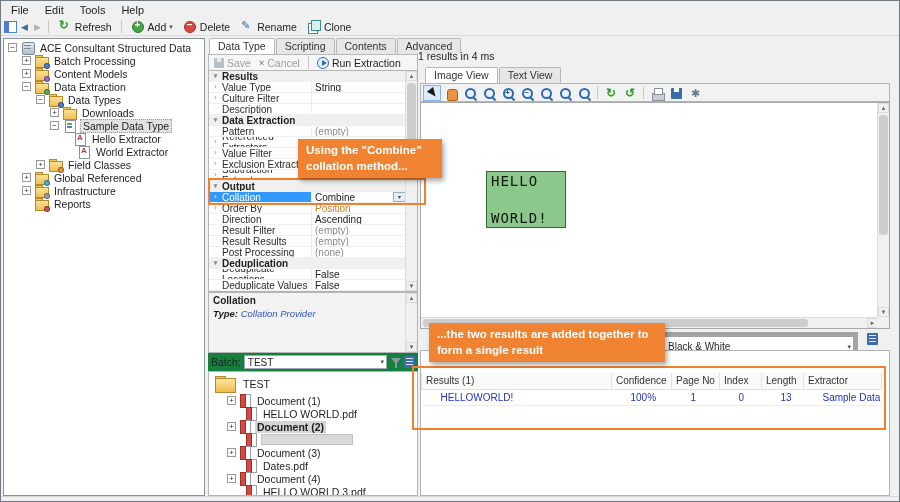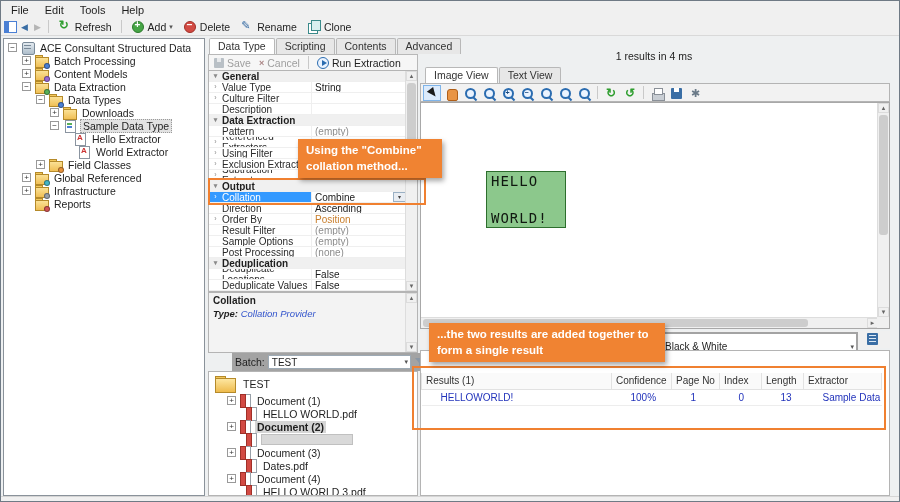--- a/index.html
+++ b/index.html
@@ -78,42 +78,42 @@
   .sb-btn{position:absolute;left:0;width:100%;height:10px;background:#f0f0f0;border:1px solid #dcdcdc;color:#666;font-size:6px;line-height:8px;text-align:center;}
   .sb-thumb{position:absolute;left:1px;width:9px;background:#cdcdcd;border-radius:3px;}
   
   .helppanel{position:absolute;left:207px;top:291px;width:210px;height:61px;background:#f3f3f3;border:1px solid #b4b4b4;padding:2px 14px 2px 4px;font-size:9.5px;overflow:hidden;line-height:1.2;}
   .help-title{font-weight:bold;font-size:10px;}
   .help-type{font-style:italic;margin-top:1px;}
   .help-type b{font-style:italic;}
   .help-link{color:#3355cc;}
   .help-scroll{position:absolute;right:0;top:0;width:12px;height:100%;background:#f0f0f0;border-left:1px solid #ddd;}
   
-  .batchbar{position:absolute;left:207px;top:352px;width:210px;height:18px;background:#a3a3a3;display:flex;align-items:center;gap:3px;padding:0 3px;font-size:10.5px;margin-left:24px;}
+  .batchbar{position:absolute;left:207px;top:352px;width:210px;height:18px;background:#15803d;display:flex;align-items:center;gap:3px;padding:0 3px;font-size:10.5px;}
   .batch-combo{flex:1;height:14px;background:#fff;border:1px solid #9daab5;display:flex;align-items:center;padding-left:3px;font-size:10px;justify-content:space-between;}
   .combo-arrow{font-size:7px;color:#555;padding-right:2px;}
   .funnel-ic{width:11px;height:11px;position:relative;flex:none;}
   .funnel-ic::before{content:"";position:absolute;left:1px;top:1px;border-left:5px solid transparent;border-right:5px solid transparent;border-top:6px solid #8a97a5;}
   .funnel-ic::after{content:"";position:absolute;left:5px;top:6px;width:2px;height:5px;background:#8a97a5;}
   .book-ic{width:11px;height:12px;background:#3a6ea5;border-radius:1px;position:relative;flex:none;}
   .book-ic::after{content:"";position:absolute;left:2px;top:2px;width:7px;height:1px;background:#dce8f4;box-shadow:0 3px 0 #dce8f4,0 6px 0 #dce8f4;}
   .batchtree{position:absolute;left:207px;top:370px;width:210px;height:125px;background:#fff;border:1px solid #b4b4b4;padding-top:2px;overflow:hidden;}
   .folder-row{height:20px;padding-left:6px;}
   .doc-row{padding-left:18px;}
   .file-row{padding-left:36px;}
   .bigfolder{position:relative;width:22px;height:18px;flex:none;margin-right:4px;}
   .bigfolder::before{content:"";position:absolute;left:0;top:1px;width:9px;height:4px;background:#f3c85a;border:1px solid #b58a2a;}
   .bigfolder::after{content:"";position:absolute;left:0;top:3px;width:19px;height:13px;background:linear-gradient(#fde6a0,#eebb4d);border:1px solid #b58a2a;}
   .dic{position:relative;width:13px;height:13px;flex:none;margin-right:3px;}
   .dic::before{content:"";position:absolute;left:1px;top:0;width:9px;height:12px;background:#fff;border:1px solid #98a0a8;}
   .dic::after{content:"";position:absolute;left:1px;top:0;width:4px;height:12px;background:#d24a43;border:1px solid #a03028;}
   .ghost{width:92px;height:11px;background:#d9d9d9;border:1px solid #c0c0c0;display:inline-block;}
   .tlabel.sel2{background:#d5d5d5;font-weight:bold;}
   
-  .results-summary{position:absolute;left:417px;top:49px;width:472px;text-align:center;font-size:10.5px;color:#222;}
+  .results-summary{position:absolute;left:417px;top:49px;width:472px;text-align:left;font-size:10.5px;color:#222;}
   .viewer-toolbar{position:absolute;left:419px;top:82px;width:470px;height:19px;background:#f2f2f2;border:1px solid #b4b4b4;display:flex;align-items:center;gap:1px;padding:0 2px;}
   .vi{width:18px;height:16px;position:relative;display:inline-block;border:1px solid transparent;flex:none;}
   .vi.sel{background:#dcebfc;border-color:#7eb4ea;}
   .vi-pointer::before{content:"";position:absolute;left:6px;top:2px;width:0;height:0;border:4px solid transparent;border-top:9px solid #1a1a1a;transform:rotate(-38deg);}
   .vi-hand::before{content:"";position:absolute;left:4px;top:3px;width:9px;height:10px;background:#e89444;border:1px solid #b05f18;border-radius:3px 3px 2px 2px;}
   .mag{position:absolute;left:2px;top:1px;width:13px;height:13px;}
   .mag::before{content:"";position:absolute;left:1px;top:1px;width:7px;height:7px;border:2px solid #2b6cb0;border-radius:50%;background:#eaf3ff;}
   .mag::after{content:"";position:absolute;left:9px;top:9px;width:5px;height:2px;background:#2b6cb0;transform:rotate(45deg);transform-origin:left center;}
   .mag .sym{position:absolute;left:2px;top:2px;width:7px;text-align:center;font-size:7px;font-weight:bold;color:#174a80;line-height:7px;}
   .vi-refresh::before{content:"↻";position:absolute;left:3px;top:0;color:#2f9e2f;font-weight:bold;font-size:12px;}
@@ -122,21 +122,21 @@
   .vi-print::after{content:"";position:absolute;left:5px;top:2px;width:7px;height:5px;background:#fff;border:1px solid #8a9098;}
   .vi-save::before{content:"";position:absolute;left:3px;top:2px;width:11px;height:11px;background:#3a6ea5;border-radius:1px;}
   .vi-save::after{content:"";position:absolute;left:6px;top:2px;width:5px;height:4px;background:#fff;}
   .vi-settings::before{content:"✱";position:absolute;left:4px;top:1px;color:#6a7a88;font-size:11px;}
   .image-frame{position:absolute;left:419px;top:101px;width:470px;height:227px;background:#fff;border:1px solid #a8a8a8;}
   .green-box{position:absolute;left:65px;top:68px;width:80px;height:57px;background:#8cc88c;border:1px solid #2d6e2d;padding:1px 4px;display:flex;flex-direction:column;justify-content:space-between;font-family:"DejaVu Sans Mono",monospace;font-size:14px;color:#101810;letter-spacing:1px;}
   .vscroll{position:absolute;right:0;top:0;width:12px;height:214px;background:#f0f0f0;border-left:1px solid #ddd;}
   .hscroll{position:absolute;left:0;bottom:0;width:457px;height:11px;background:#f0f0f0;border-top:1px solid #ddd;}
   .corner{position:absolute;right:0;bottom:0;width:12px;height:11px;background:#f0f0f0;}
   .display-row{position:absolute;left:419px;top:330px;width:470px;height:17px;background:#f0f0f0;display:flex;align-items:center;}
-  .display-combo{position:absolute;left:238px;top:1px;width:200px;height:29px;background:#fff;border:2px solid #a3a3a3;display:flex;align-items:center;justify-content:space-between;padding-left:5px;font-size:10px;}
+  .display-combo{position:absolute;left:238px;top:1px;width:200px;height:29px;background:#fff;border:5px solid #a3a3a3;display:flex;align-items:center;justify-content:space-between;padding-left:5px;font-size:10px;}
   .disp-icon{position:absolute;left:447px;top:2px;}
   .results-panel{position:absolute;left:419px;top:349px;width:470px;height:146px;background:#fff;border:1px solid #b4b4b4;}
   .results-table{position:absolute;left:420px;top:372px;width:460px;border-collapse:collapse;font-size:10px;table-layout:fixed;background:#fff;}
   .results-table th{font-weight:normal;text-align:left;color:#333;background:#fafafa;border:1px solid #e2e2e2;border-top:none;height:16px;padding:0 4px;overflow:hidden;white-space:nowrap;}
   .results-table td{color:#2233bb;border-bottom:1px solid #ededed;height:16px;padding:0 19px;overflow:hidden;white-space:nowrap;}
   
   .orange-box{position:absolute;border:2px solid #f08030;z-index:30;pointer-events:none;}
   .callout{position:absolute;background:#f08332;color:#fff;font-weight:bold;font-size:11.5px;line-height:1.35;padding:4px 8px;z-index:40;box-shadow:2px 3px 5px rgba(0,0,0,.35);}
   .statusbar{position:absolute;left:0;top:495px;width:100%;height:7px;background:#f0f0f0;border-top:1px solid #d5d5d5;}
 </style>
@@ -284,21 +284,21 @@
   <span class="abtn">
     <span class="run-ic"></span>
     <span>Run Extraction</span>
   </span>
 </div>
 
 <div class="propgrid">
   <div id="pg-rows">
       <div class="pg-row pg-section">
         <span class="pg-gutter">▾</span>
-        <span class="pg-sec-label">General</span>
+        <span class="pg-sec-label">Results</span>
       </div>
       <div class="pg-row">
         <span class="pg-gutter">›</span>
         <span class="pg-name">Value Type</span>
         <span class="pg-value">String</span>
       </div>
       <div class="pg-row">
         <span class="pg-gutter">›</span>
         <span class="pg-name">Culture Filter</span>
         <span class="pg-value"></span>
@@ -317,21 +317,21 @@
         <span class="pg-name">Pattern</span>
         <span class="pg-value muted">(empty)</span>
       </div>
       <div class="pg-row">
         <span class="pg-gutter">›</span>
         <span class="pg-name">Referenced Extractors</span>
         <span class="pg-value"></span>
       </div>
       <div class="pg-row">
         <span class="pg-gutter">›</span>
-        <span class="pg-name">Using Filter</span>
+        <span class="pg-name">Value Filter</span>
         <span class="pg-value"></span>
       </div>
       <div class="pg-row">
         <span class="pg-gutter">›</span>
         <span class="pg-name">Exclusion Extractor</span>
         <span class="pg-value"></span>
       </div>
       <div class="pg-row">
         <span class="pg-gutter">›</span>
         <span class="pg-name">Subtraction Extractor</span>
@@ -341,37 +341,37 @@
         <span class="pg-gutter">▾</span>
         <span class="pg-sec-label">Output</span>
       </div>
       <div class="pg-row sel">
         <span class="pg-gutter">›</span>
         <span class="pg-name">Collation</span>
         <span class="pg-value">Combine</span>
         <span class="pg-dd">▾</span>
       </div>
       <div class="pg-row">
+        <span class="pg-gutter">›</span>
+        <span class="pg-name">Order By</span>
+        <span class="pg-value accent">Position</span>
+      </div>
+      <div class="pg-row">
         <span class="pg-gutter"></span>
         <span class="pg-name">Direction</span>
         <span class="pg-value">Ascending</span>
       </div>
       <div class="pg-row">
-        <span class="pg-gutter">›</span>
-        <span class="pg-name">Order By</span>
-        <span class="pg-value accent">Position</span>
-      </div>
-      <div class="pg-row">
         <span class="pg-gutter"></span>
         <span class="pg-name">Result Filter</span>
         <span class="pg-value muted">(empty)</span>
       </div>
       <div class="pg-row">
         <span class="pg-gutter"></span>
-        <span class="pg-name">Sample Options</span>
+        <span class="pg-name">Result Results</span>
         <span class="pg-value muted">(empty)</span>
       </div>
       <div class="pg-row">
         <span class="pg-gutter"></span>
         <span class="pg-name">Post Processing</span>
         <span class="pg-value muted">(none)</span>
       </div>
       <div class="pg-row pg-section">
         <span class="pg-gutter">▾</span>
         <span class="pg-sec-label">Deduplication</span>

